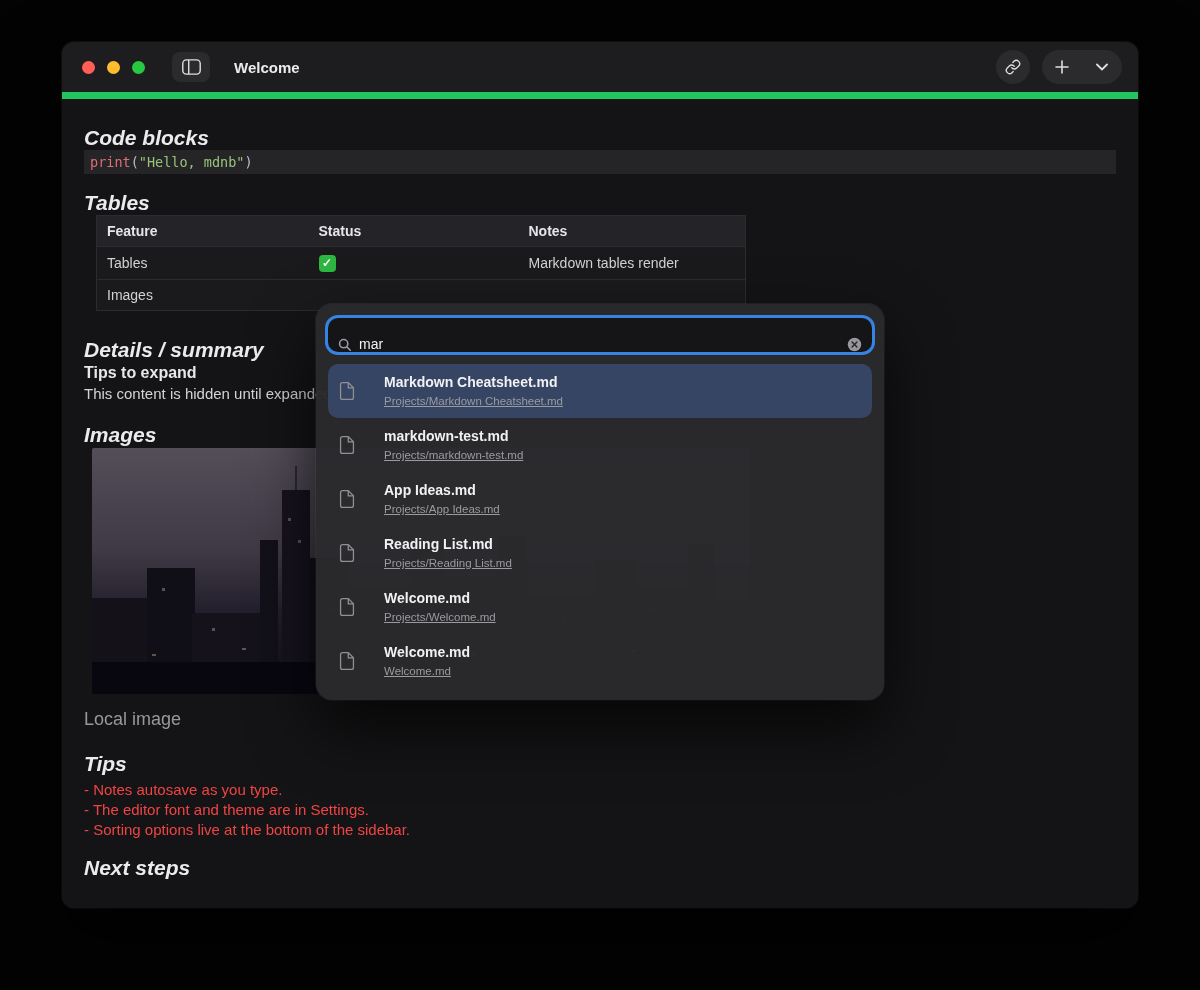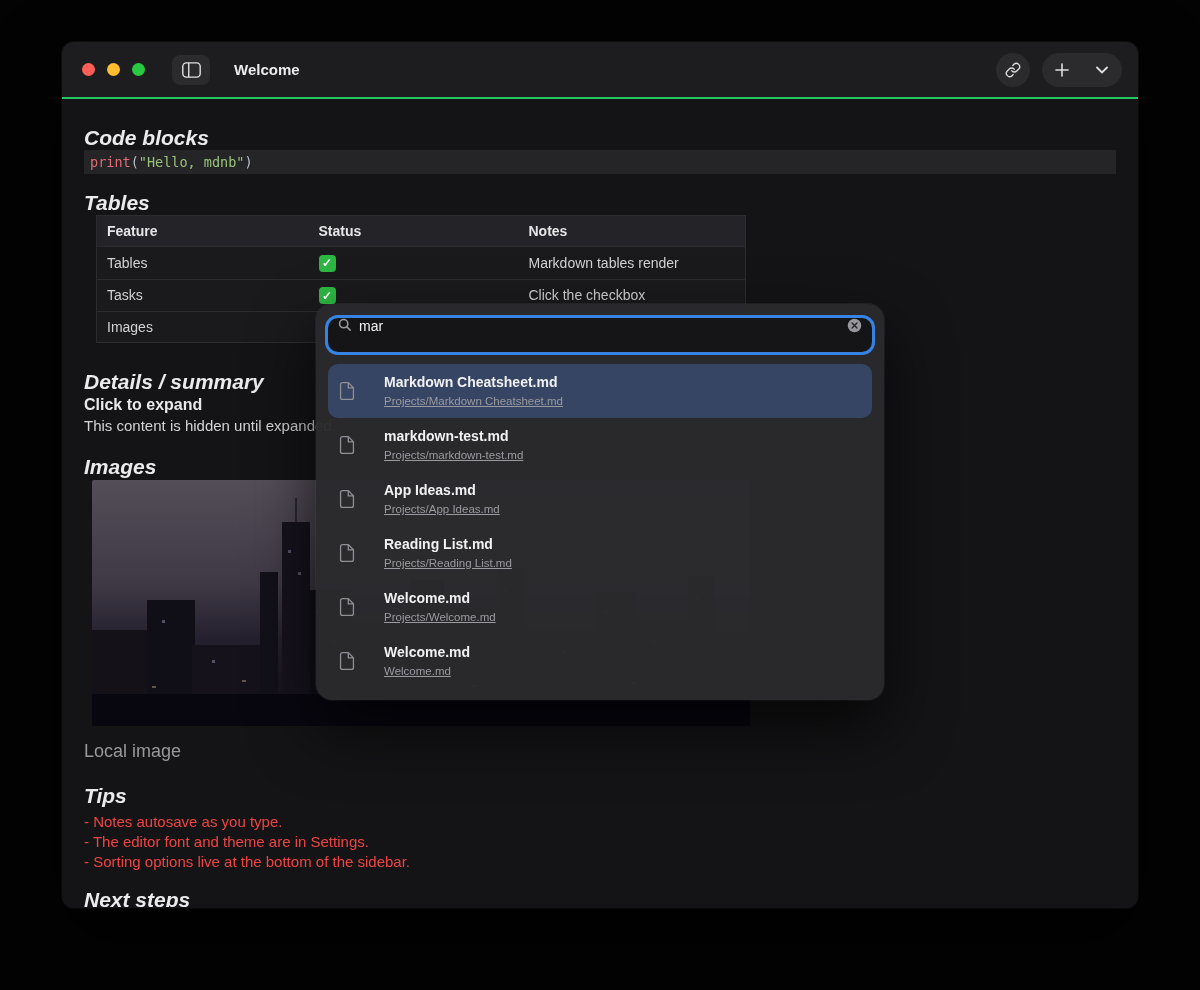--- a/index.html
+++ b/index.html
@@ -4,21 +4,21 @@
 <style>
   * { box-sizing: border-box; margin: 0; padding: 0; }
   html, body { width: 1200px; height: 990px; background: #030304; overflow: hidden;
     font-family: "Liberation Sans", sans-serif; }
 
   
   .window { position: absolute; left: 62px; top: 42px; width: 1076px; height: 866px;
     background: #141416; border-radius: 12px; overflow: hidden;
     box-shadow: 0 30px 70px rgba(0,0,0,.8), 0 0 0 1px rgba(255,255,255,.06); }
 
-  .titlebar { height: 57px; background: #1d1d20; border-bottom: 2px solid #22c55e;
+  .titlebar { height: 57px; background: #1d1d20; border-bottom: 7px solid #22c55e;
     display: flex; align-items: center; padding: 0 16px 0 20px; }
   .lights { display: flex; gap: 12px; align-items: center; }
   .light { width: 13px; height: 13px; border-radius: 50%; display: inline-block; }
   .light.red { background: #ff5f57; }
   .light.yellow { background: #febc2e; }
   .light.green { background: #28c840; }
   .tb-btn { border: none; background: #2b2b2e; color: #dededf; cursor: pointer;
     display: flex; align-items: center; justify-content: center; }
   .sidebar-toggle { width: 38px; height: 30px; border-radius: 8px; margin-left: 27px; }
   .win-title { margin-left: 24px; font-size: 15px; font-weight: 700; color: #ececee; }
@@ -66,21 +66,21 @@
   .caption { margin-top: 15px; font-size: 18px; line-height: 20px; color: #98989c; }
 
   .tips-list { margin-top: 4px; }
   .tip { font-size: 15px; line-height: 20px; color: #ef4444; }
 
   
   .quick-open { position: absolute; left: 316px; top: 304px; width: 568px; height: 396px;
     background: rgba(42,42,45,.97); border-radius: 16px; z-index: 10;
     box-shadow: 0 28px 64px rgba(0,0,0,.7), 0 0 0 1px rgba(255,255,255,.07); }
   .search { margin: 14px 12px 0; height: 34px; border-radius: 10px; background: #151518;
-    box-shadow: 0 0 0 3px #3584e4; display: flex; align-items: flex-start; padding: 0 10px; gap: 7px; }
+    box-shadow: 0 0 0 3px #3584e4; display: flex; align-items: flex-end; padding: 0 10px; gap: 7px; }
   .search input { flex: 1; background: transparent; border: none; outline: none;
     color: #f2f2f4; font-size: 14px; font-family: "Liberation Sans", sans-serif; }
   .clear-btn { border: none; background: transparent; padding: 0; cursor: pointer;
     display: flex; align-items: center; }
 
   .results { padding: 12px; }
   .result { display: flex; align-items: center; gap: 28px; padding: 10px;
     border-radius: 10px; height: 54px; cursor: pointer; }
   .result.selected { background: #364563; }
   .file-ic { display: flex; width: 18px; justify-content: center; color: #8f8f95; }
@@ -145,34 +145,29 @@
           <th>Notes</th>
         </tr>
       </thead>
       <tbody>
         <tr>
           <td>Tables</td>
           <td><span class="check"></span></td>
           <td>Markdown tables render</td>
         </tr>
         <tr>
-          <td>Tasks</td>
-          <td><span class="check"></span></td>
-          <td>Click the checkbox</td>
-        </tr>
-        <tr>
           <td>Images</td>
           <td></td>
           <td></td>
         </tr>
       </tbody>
     </table>
 
     <h2 class="h-details">Details / summary</h2>
-    <div class="summary">Click to expand</div>
+    <div class="summary">Tips to expand</div>
     <div class="body-text">This content is hidden until expanded.</div>
 
     <h2 class="h-images">Images</h2>
     <div class="md-image">
       <svg viewBox="0 0 658 246" preserveAspectRatio="none">
         <defs>
           <linearGradient id="sky" x1="0" y1="0" x2="0" y2="1">
             <stop offset="0" stop-color="#544e59"></stop>
             <stop offset="0.42" stop-color="#3e3945"></stop>
             <stop offset="0.66" stop-color="#241f2c"></stop>

